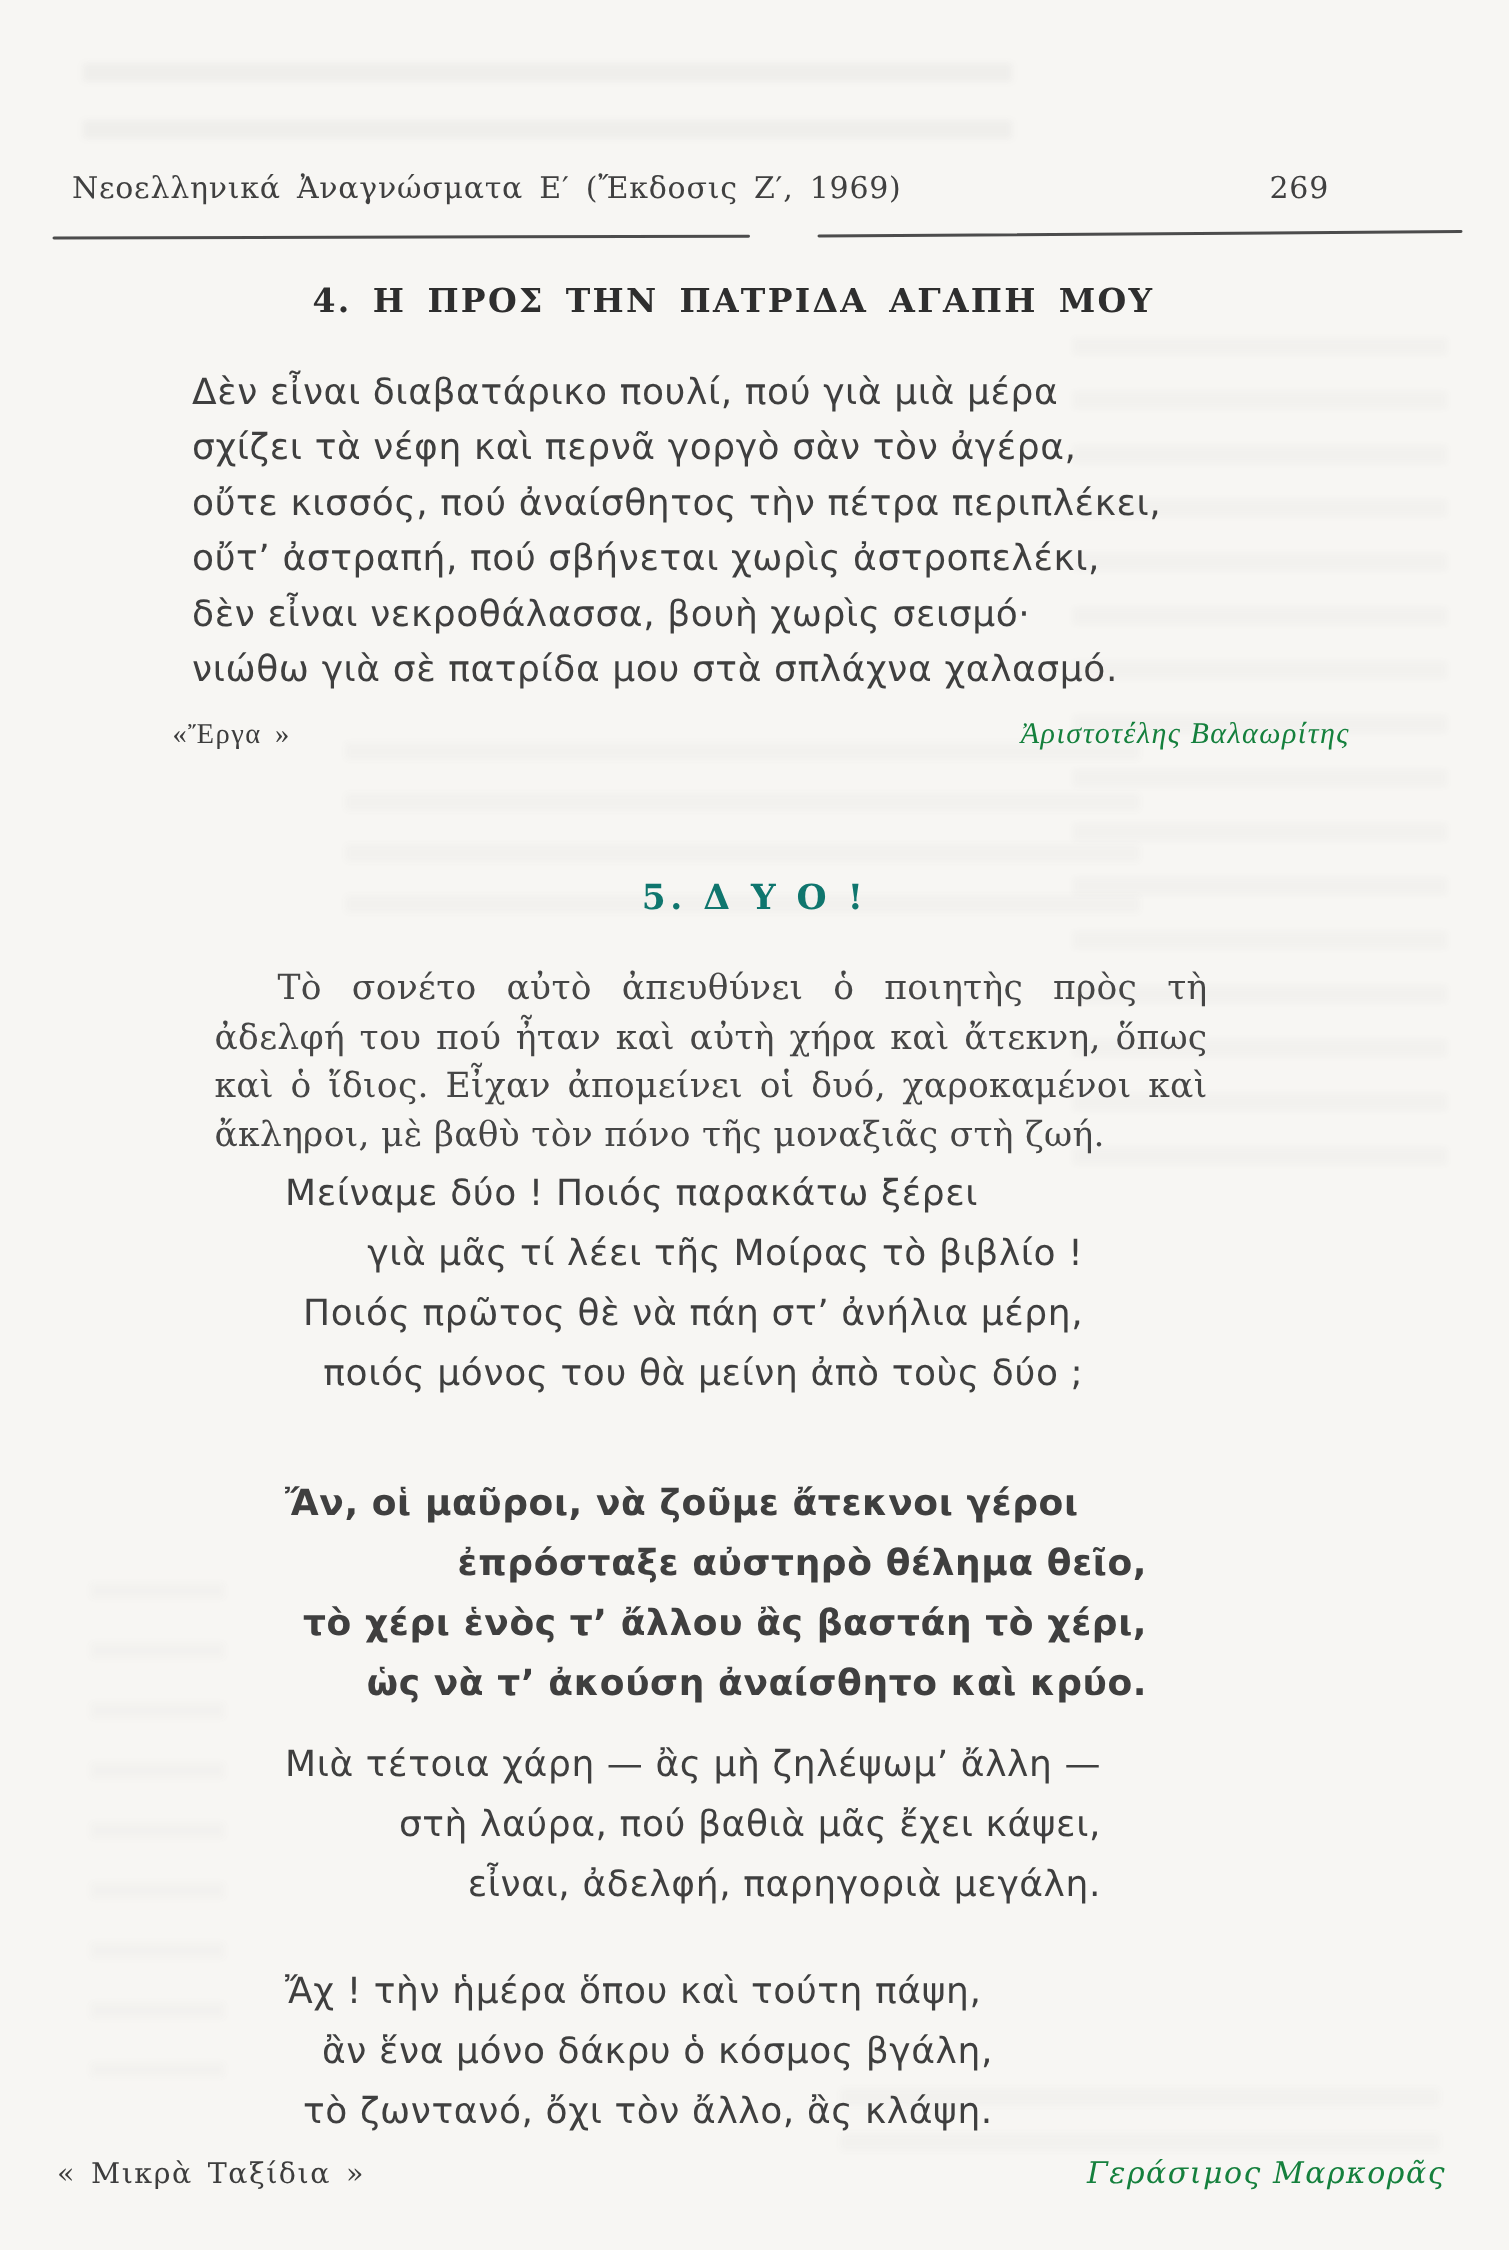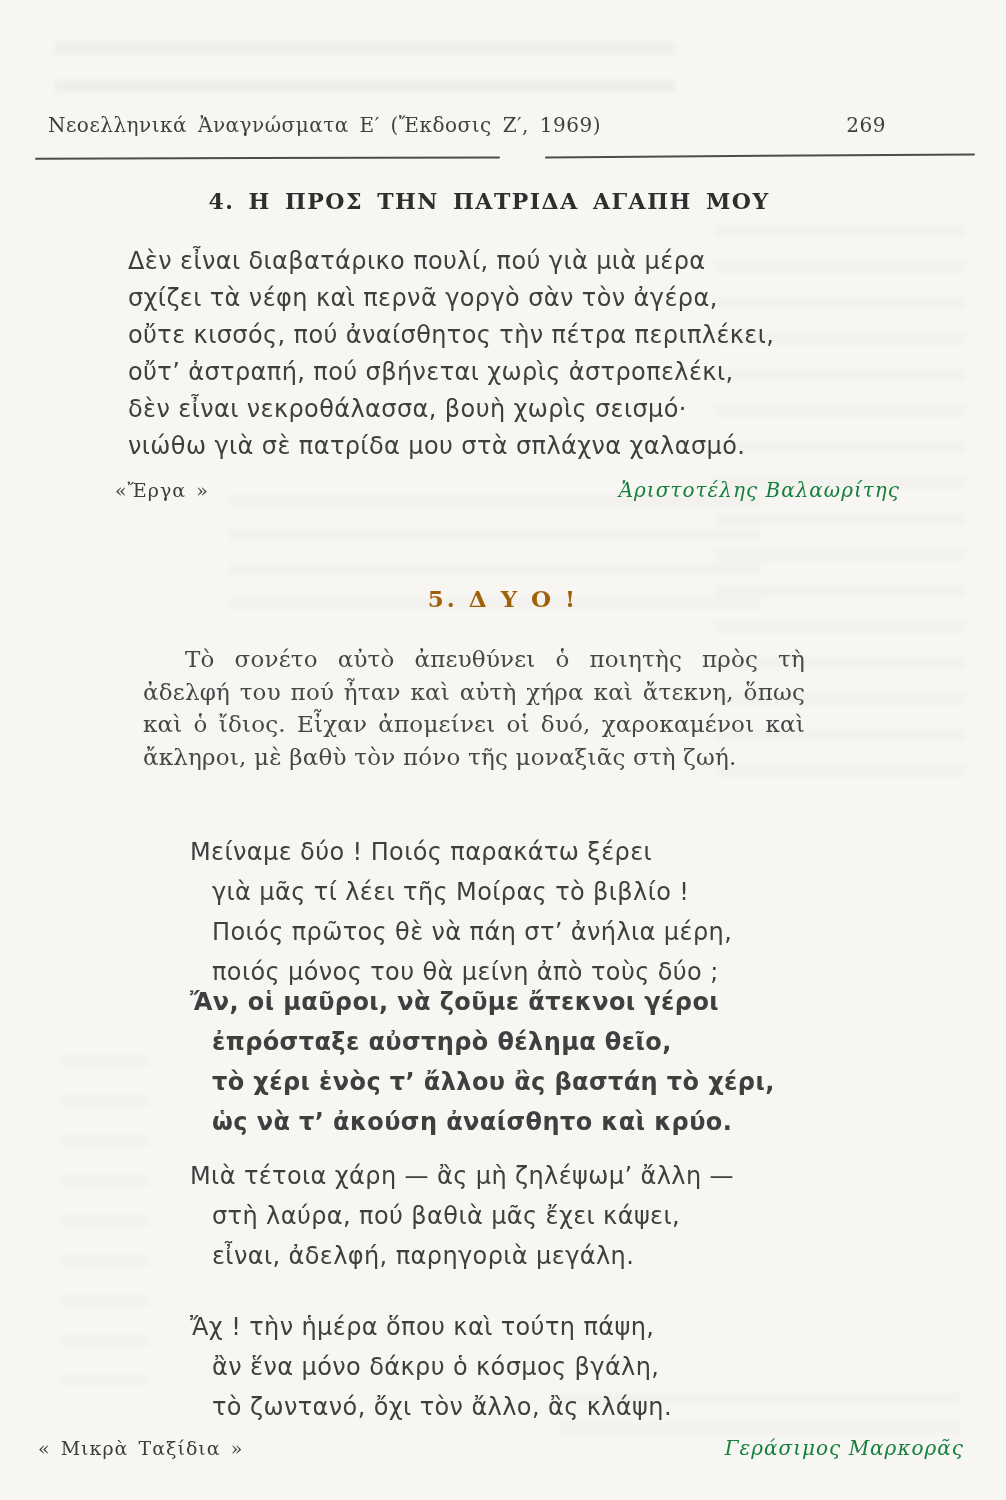--- a/index.html
+++ b/index.html
@@ -77,42 +77,42 @@
     letter-spacing:.4px;
   }
   .poem1{
     position:absolute;top:243px;left:128px;
     line-height:37px;
   }
   .attr-row{
     position:absolute;left:0;right:0;
     display:flex;justify-content:space-between;align-items:baseline;
   }
-  .attr1{top:478px;padding-left:115px;padding-right:106px;}
+  .attr1{top:478px;padding-left:115px;padding-right:106px;font-family:Liberation Serif, serif;}
   .attr2{top:1436px;padding-left:38px;padding-right:42px;}
   .source-label{font-size:19px;color:#3d3d3d;letter-spacing:1px;word-spacing:3px;}
   .author-label{font-style:italic;font-size:20px;color:#15803d;letter-spacing:1px;}
 
   .title2{
     position:absolute;top:585px;left:0;right:0;margin:0;
     text-align:center;
-    font-size:23px;font-weight:bold;color:#a16207;
+    font-size:23px;font-weight:bold;color:#0f766e;
     letter-spacing:3px;
   }
 
   .intro{
     position:absolute;top:643px;left:143px;width:662px;margin:0;
     font-size:23px;line-height:32.5px;color:#464646;
     text-align:justify;text-indent:42px;
     letter-spacing:.2px;
   }
 
   .stanza{position:absolute;left:190px;line-height:40px;}
-  .stanza .ind{margin-left:22px;}
-  .stanza-1{top:832px;}
+  .stanza .ind{margin-left:12px;text-align:right;}
+  .stanza-1{top:775px;}
   .stanza-2{top:982px;font-weight:bold;}
   .stanza-3{top:1156px;}
   .stanza-4{top:1307px;}
 </style>
 </head>
 <body>
 
 <div class="page">
 
   <div class="bleed bleed-a"></div>

